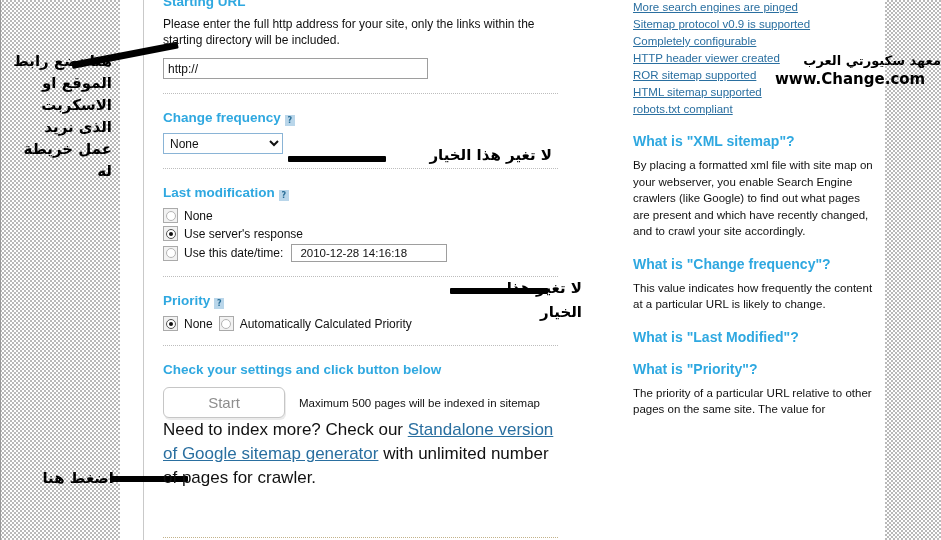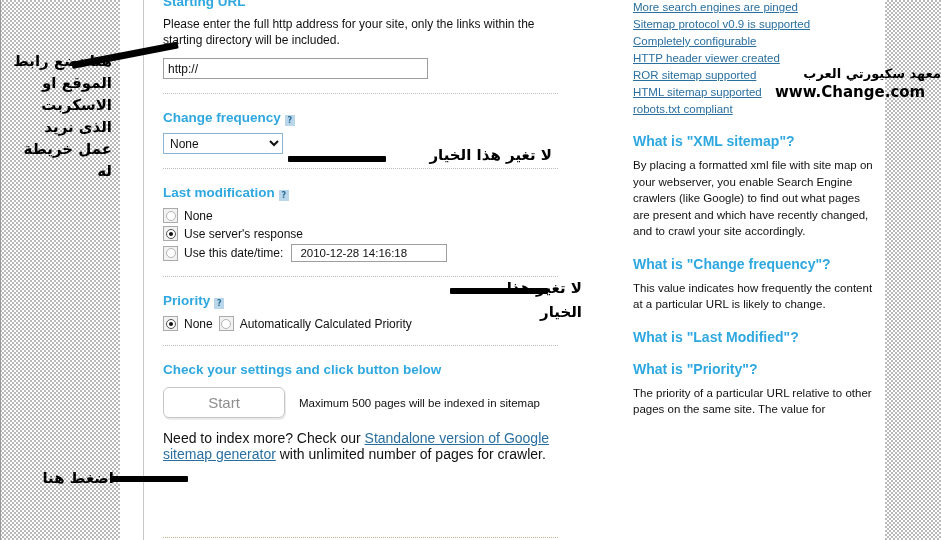--- a/index.html
+++ b/index.html
@@ -108,41 +108,41 @@
   #start-row{display:flex;align-items:center;margin-top:10px;}
   #start-button{
     width:120px;height:29px;border:1px solid #c6c6c6;border-radius:6px;
     background:#ffffff;color:#8e8e8e;font-size:15px;
     font-family:"Liberation Sans",sans-serif;
     display:flex;align-items:center;justify-content:center;
     box-shadow:1px 2px 0 rgba(0,0,0,0.08);cursor:pointer;
   }
   #start-note{margin-left:14px;font-size:11.5px;color:#111;}
 
-  #footer-note{margin-top:12px;font-size:14px;line-height:16px;color:#111;}
+  #footer-note{font-size:17px;line-height:24px;color:#111;}
   #footer-note a{color:#2a6fa0;text-decoration:underline;}
   #bottom-dots{position:absolute;left:0;right:0;bottom:2px;border-top:1px dotted #c2b28a;}
 
   
   #right-col{
     position:absolute;left:633px;top:0;width:244px;height:540px;
   }
   #feature-links{margin:0;padding:0;list-style:none;}
   #feature-links li{margin:0 0 2px 0;}
   #feature-links a{
     color:#2a6fa0;font-size:11.5px;line-height:15px;margin-top:16px;
   }
   h3.side{
     color:#2fa8e0;font-size:14px;font-weight:bold;margin:16px 0 8px 0;
   }
   p.side{margin:0;font-size:11.5px;line-height:16.5px;color:#111;}
 
   
   #watermark{
-    position:absolute;left:775px;top:65px;width:166px;
+    position:absolute;left:775px;top:52px;width:166px;
     text-align:left;z-index:5;
   }
   #wm-ar{
     font-family:"DejaVu Sans",sans-serif;direction:rtl;
     font-size:13px;font-weight:bold;color:#000;line-height:18px;
     text-align:right;
   }
   #wm-url{
     font-family:"DejaVu Sans",sans-serif;
     font-size:15px;font-weight:bold;color:#000;line-height:19px;

